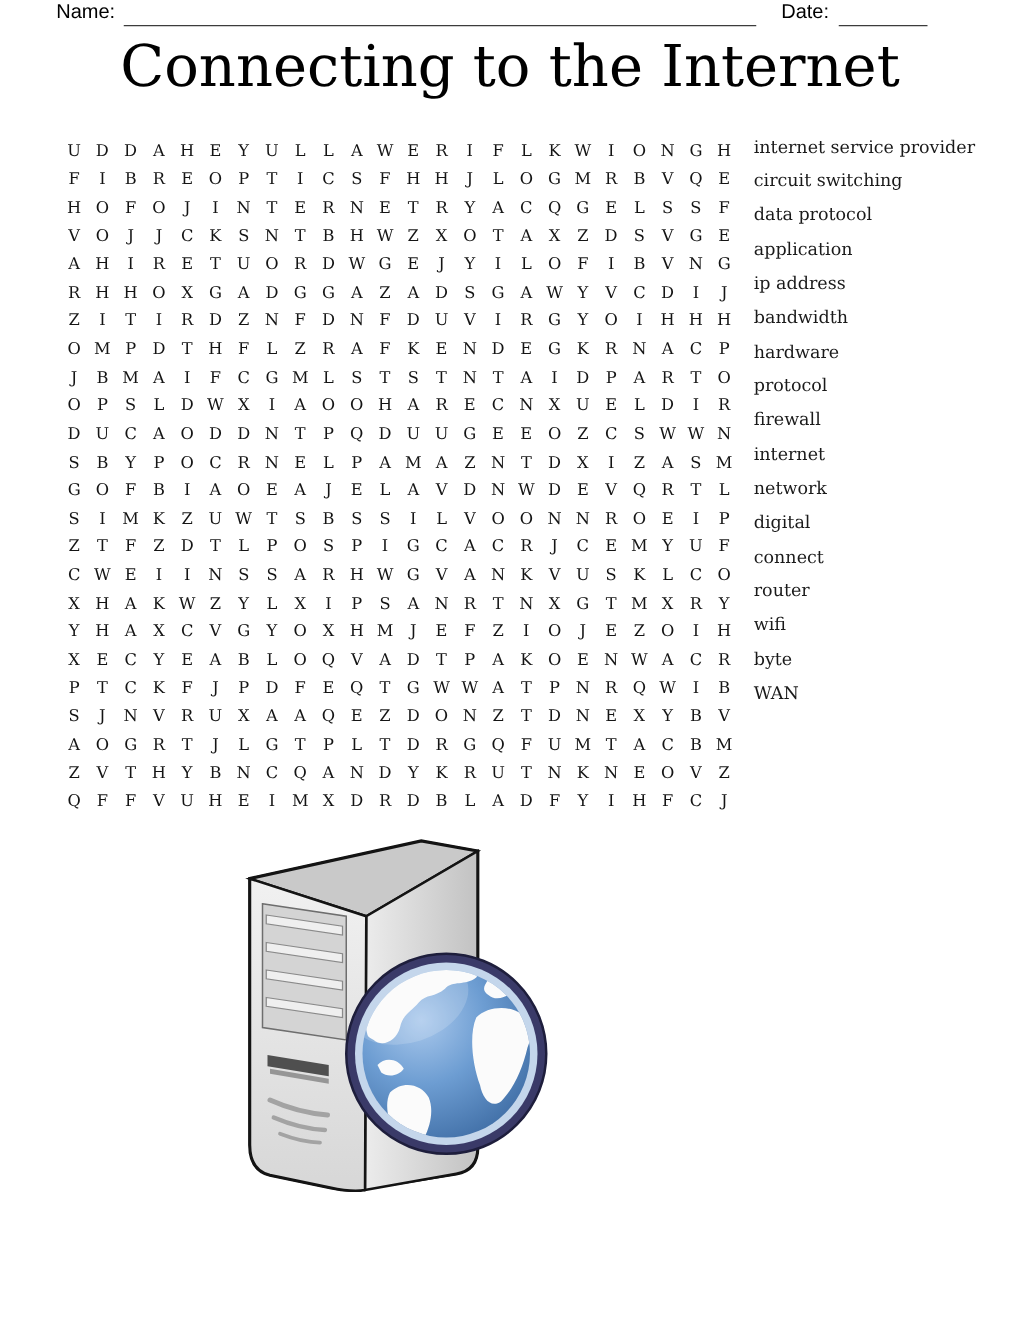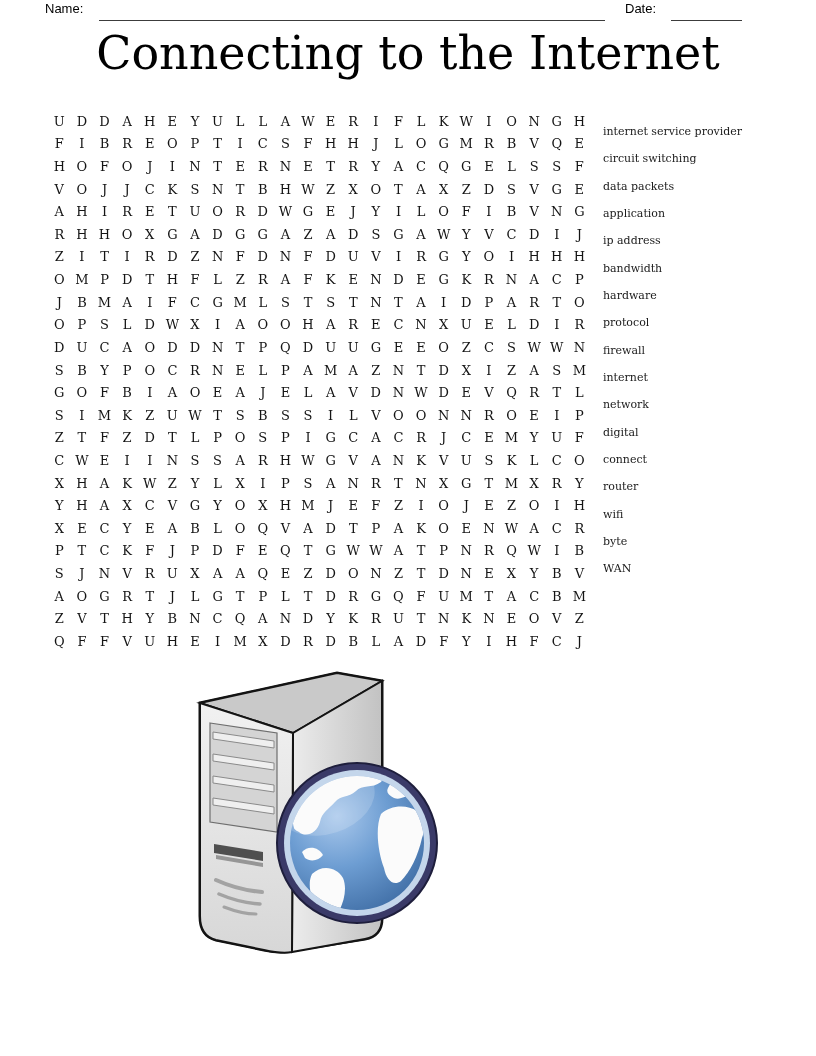--- a/index.html
+++ b/index.html
@@ -1,39 +1,39 @@
 <!DOCTYPE html>
 <html><head>
 <meta charset="utf-8">
 <style>
   html,body{margin:0;padding:0;background:#fff;}
   .page{position:relative;width:816px;height:1056px;background:#fff;overflow:hidden;
         font-family:"Liberation Sans",sans-serif;color:#000;}
 
   
-  .hdr-label{position:absolute;top:1px;font-size:13px;color:#000;white-space:nowrap;}
+  .hdr-label{position:absolute;top:1px;font-size:16px;color:#000;white-space:nowrap;}
   .name-label{left:45px;}
   .date-label{left:625px;text-align:center;}
   .blank-line{position:absolute;top:20px;height:0;border-top:1.6px solid #3c3c3c;}
   .name-line{left:99px;width:506px;}
   .date-line{left:671px;width:71px;}
 
   
   .title{position:absolute;left:0;top:28px;width:100%;margin:0;text-align:center;
          font-family:"DejaVu Serif",serif;font-weight:400;font-size:46px;line-height:1.1;color:#000;}
 
   
   .ws-grid{position:absolute;left:48px;top:110px;}
   .ws-row{display:grid;grid-template-columns:repeat(24,22.62px);height:22.62px;}
   .ws-cell{display:flex;align-items:center;justify-content:center;
            font-family:"DejaVu Serif",serif;font-size:13px;color:#141414;}
 
   
-  .word-list{position:absolute;left:603px;top:118px;margin:0;padding:0;list-style:none;
-             font-family:"DejaVu Serif",serif;font-size:11px;color:#1a1a1a;}
+  .word-list{position:absolute;left:603px;top:104px;margin:0;padding:0;list-style:none;
+             font-family:"DejaVu Serif",serif;font-size:14px;color:#1a1a1a;}
   .word-list li{height:27.33px;display:flex;align-items:center;white-space:nowrap;}
 
   
   .illus{position:absolute;left:176px;top:668px;width:268px;height:294px;}
   .sil{fill:#e6e6e6;stroke:#141414;stroke-width:3;}
   .face-top{fill:#c9c9c9;stroke:#141414;stroke-width:2;}
   .face-side{fill:url(#sideGrad);stroke:#141414;stroke-width:2;}
   .face-front{fill:url(#frontGrad);stroke:#141414;stroke-width:2;}
   .bay-panel{fill:#d4d4d4;stroke:#6e6e6e;stroke-width:1.2;}
   .slat{fill:#efefef;stroke:#8a8a8a;stroke-width:1;}
@@ -681,21 +681,21 @@
         <span class="ws-cell">H</span>
         <span class="ws-cell">F</span>
         <span class="ws-cell">C</span>
         <span class="ws-cell">J</span>
       </div>
     </div>
 
   <ul class="word-list">
       <li>internet service provider</li>
       <li>circuit switching</li>
-      <li>data packets</li>
+      <li>data protocol</li>
       <li>application</li>
       <li>ip address</li>
       <li>bandwidth</li>
       <li>hardware</li>
       <li>protocol</li>
       <li>firewall</li>
       <li>internet</li>
       <li>network</li>
       <li>digital</li>
       <li>connect</li>

